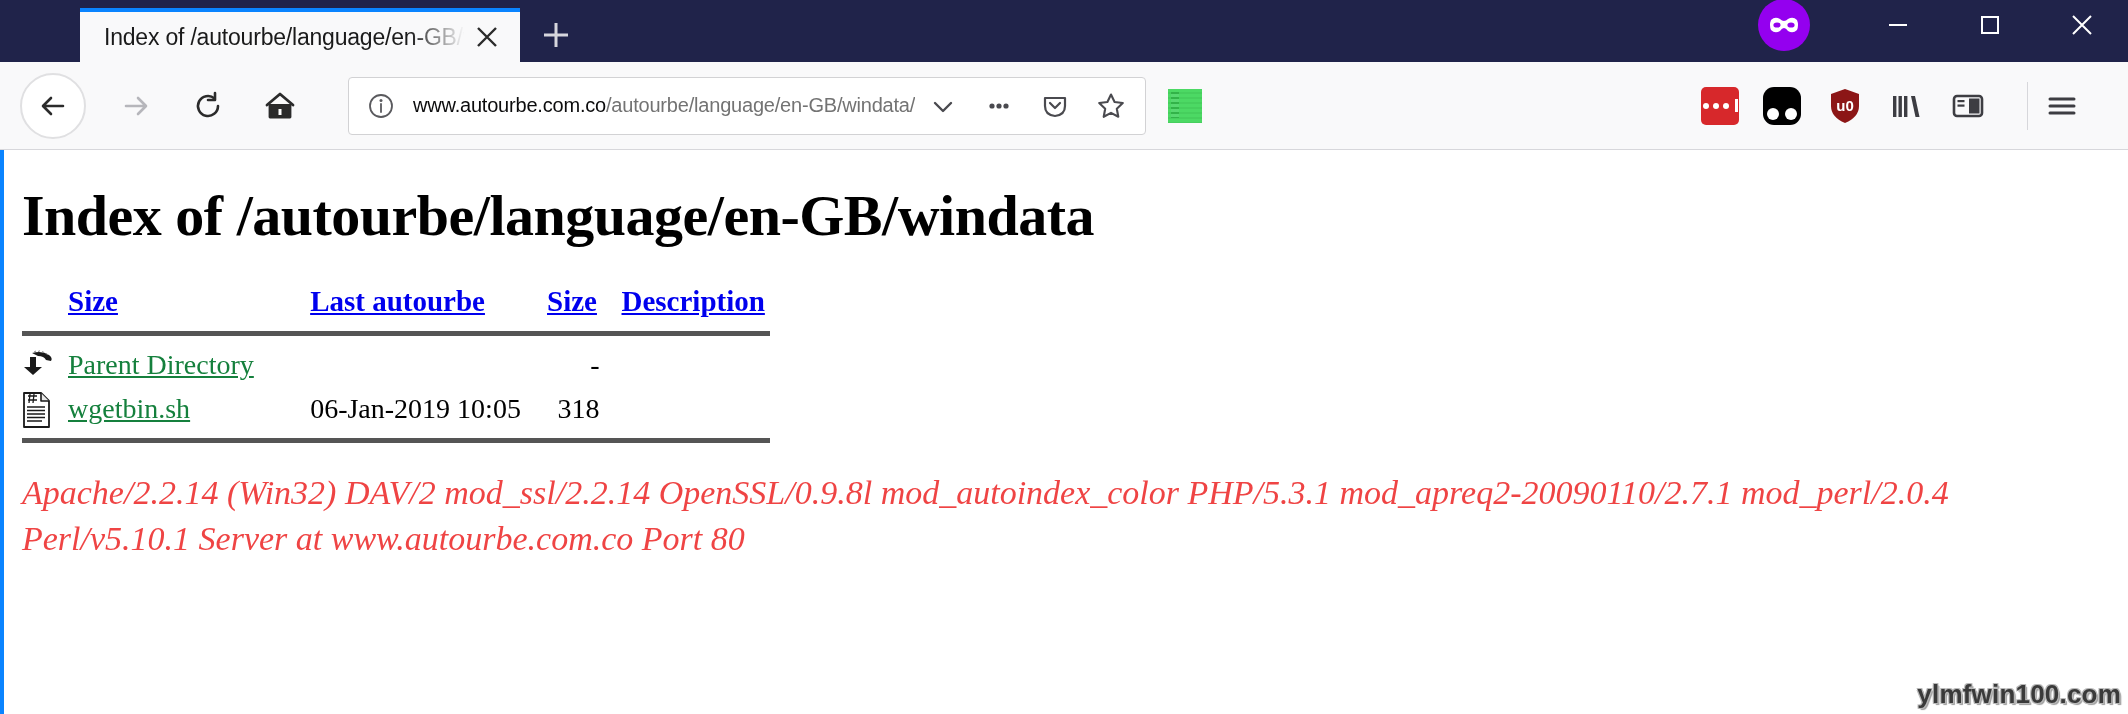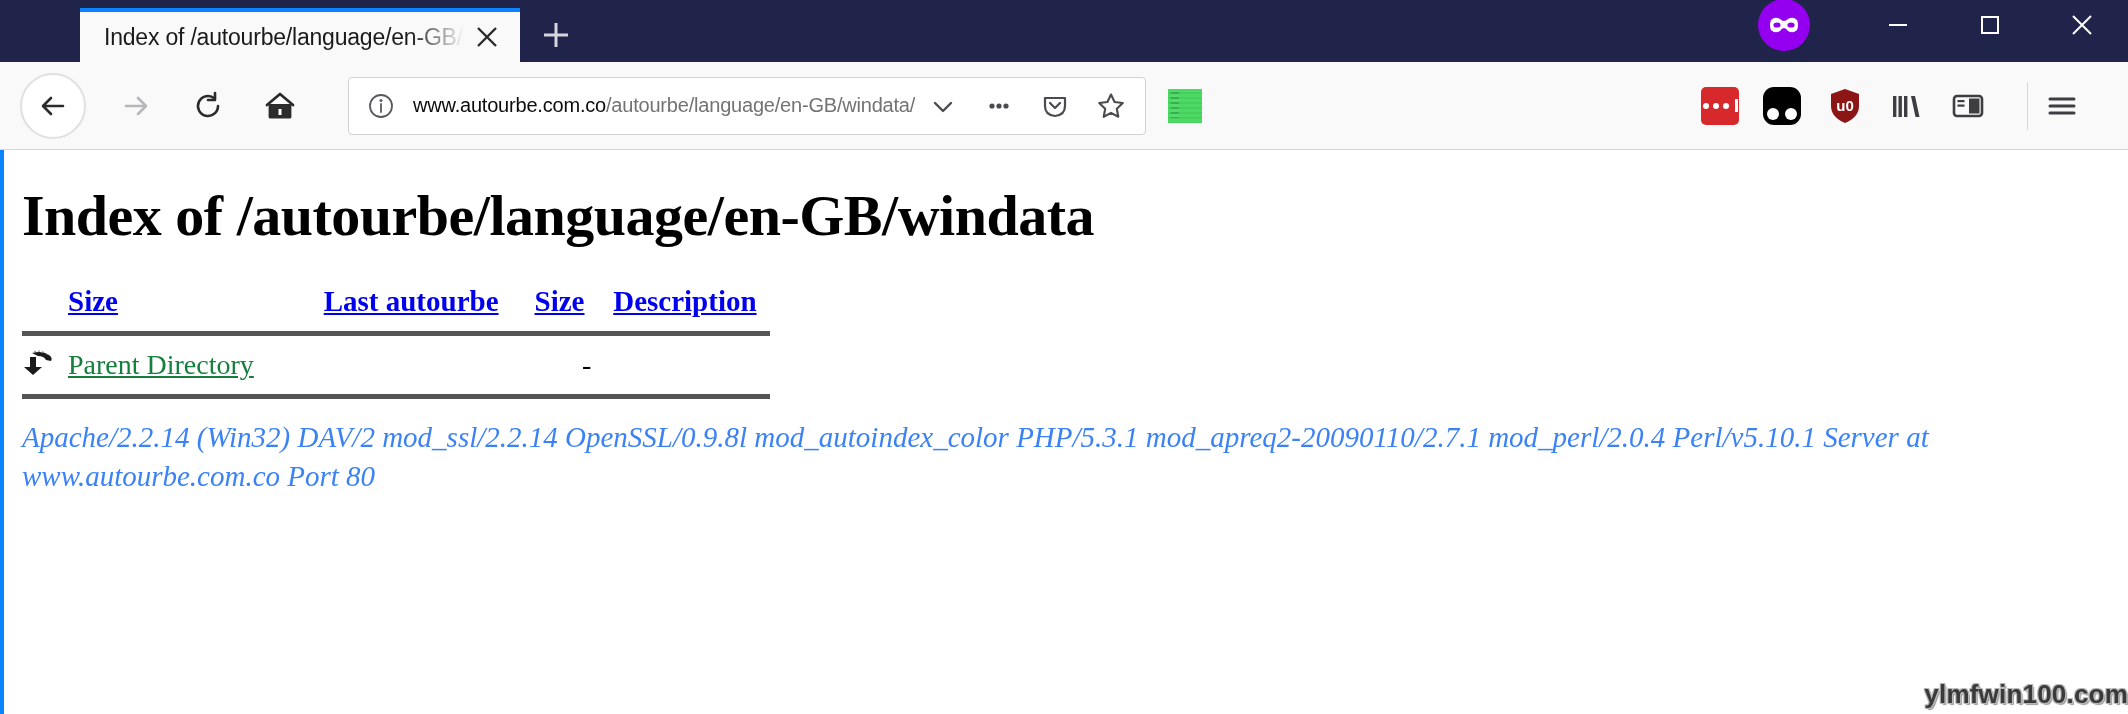--- a/index.html
+++ b/index.html
@@ -300,30 +300,30 @@
     background: #555555;
     width: 748px;
     margin: 7px 0;
   }
 
   .icon-cell { display: block; width: 34px; height: 34px; }
 
   .footer-text {
     font-family: "Liberation Serif", serif;
     font-style: italic;
-    font-size: 29px;
-    color: #3b82f6;
-    margin-top: 12px;
+    font-size: 34px;
+    color: #ef4444;
+    margin-top: 20px;
     line-height: 1.35;
     max-width: 2075px;
   }
 
   .watermark {
     position: absolute;
-    right: 0;
+    right: 7px;
     bottom: 4px;
     font-family: "Liberation Sans", sans-serif;
     font-size: 26px;
     font-weight: bold;
     color: #3a3a3a;
     text-shadow:
       1px 1px 0 #b9b9b9, -1px 1px 0 #b9b9b9,
       1px -1px 0 #b9b9b9, -1px -1px 0 #b9b9b9,
       2px 2px 1px #9c9c9c;
     letter-spacing: 0.2px;
@@ -545,20 +545,38 @@
           </span>
         </td>
         <td class="col-name">
           <a href="#">Parent Directory</a>
         </td>
         <td class="col-date"></td>
         <td class="col-size">-</td>
         <td></td>
       </tr>
 
+      <tr>
+        <td>
+          <span class="icon-cell">
+            <svg width="30" height="36" viewBox="0 0 30 36">
+              <path d="M2 1 H19 L27 9 V35 H2 Z" fill="#ffffff" stroke="#1a1a1a" stroke-width="1.8" stroke-linejoin="round"></path>
+              <path d="M19 1 V9 H27" fill="#e8e8e8" stroke="#1a1a1a" stroke-width="1.6" stroke-linejoin="round"></path>
+              <path d="M6 4 H15 M6 8 H15 M8 2 L7 11 M12 2 L11 11" stroke="#1a1a1a" stroke-width="1.3" fill="none"></path>
+              <path d="M5 15 H23 M5 18.5 H23 M5 22 H23 M5 25.5 H23 M5 29 H20" stroke="#1a1a1a" stroke-width="1.6"></path>
+            </svg>
+          </span>
+        </td>
+        <td class="col-name">
+          <a href="#">wgetbin.sh</a>
+        </td>
+        <td class="col-date">06-Jan-2019 10:05</td>
+        <td class="col-size">318</td>
+        <td></td>
+      </tr>
 
       <tr class="hr-row">
         <td colspan="5">
               <div class="hr-line"></div>
             </td>
       </tr>
     </tbody>
       </table>
 
     <div class="footer-text">Apache/2.2.14 (Win32) DAV/2 mod_ssl/2.2.14 OpenSSL/0.9.8l mod_autoindex_color PHP/5.3.1 mod_apreq2-20090110/2.7.1 mod_perl/2.0.4 Perl/v5.10.1 Server at www.autourbe.com.co Port 80</div>

